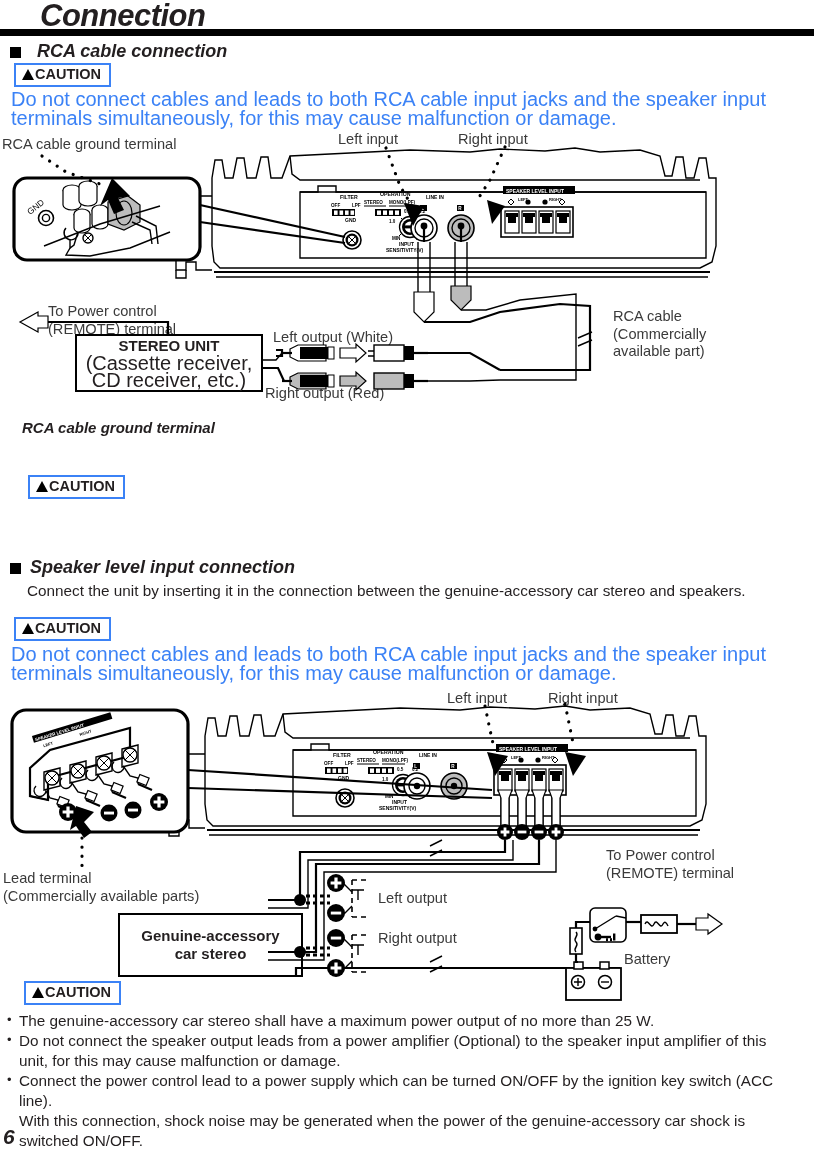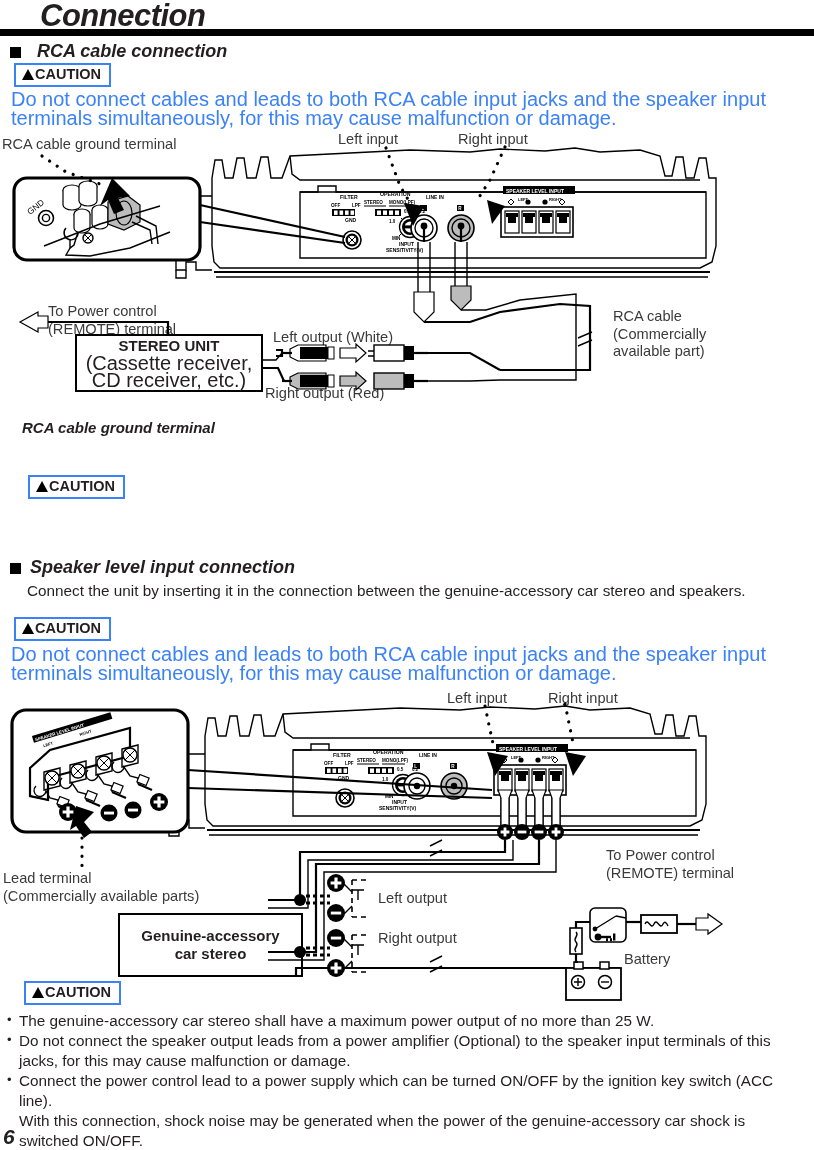--- a/index.html
+++ b/index.html
@@ -618,19 +618,19 @@
     <path class="wht" d="M696,918 L708,918 L708,914 L722,924 L708,934 L708,930 L696,930 Z"></path>
   </svg>
 
   <div class="caution" style="left:24px; top:981px;">
     <span class="tri"></span>
     <span>CAUTION</span>
   </div>
 
   <div class="bullet-list" style="left:7px; top:1011px; width:780px;">
     <div class="li">The genuine-accessory car stereo shall have a maximum power output of no more than 25 W.</div>
-    <div class="li">Do not connect the speaker output leads from a power amplifier (Optional) to the speaker input terminals of this jacks, for this may cause malfunction  or damage.</div>
+    <div class="li">Do not connect the speaker output leads from a power amplifier (Optional) to the speaker input amplifier of this unit, for this may cause malfunction  or damage.</div>
     <div class="li">Connect the power control lead to a power supply which can be turned ON/OFF by the ignition key switch (ACC line).</div>
     <div class="cont">With this connection, shock noise may be generated when the power of the genuine-accessory car shock is switched ON/OFF.</div>
   </div>
 
   <div class="pageno">6</div>
 </div>
 
 </body></html>

